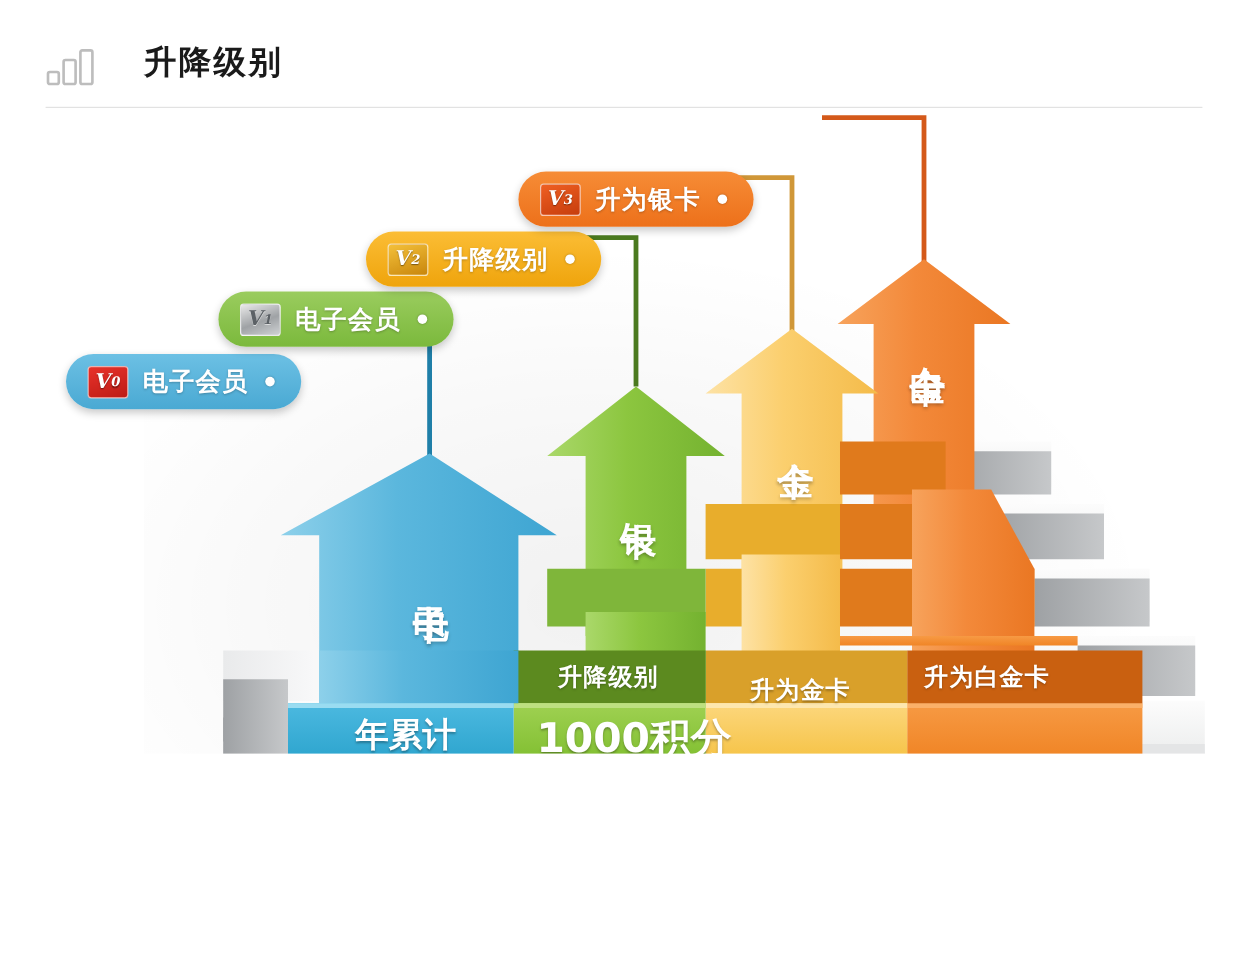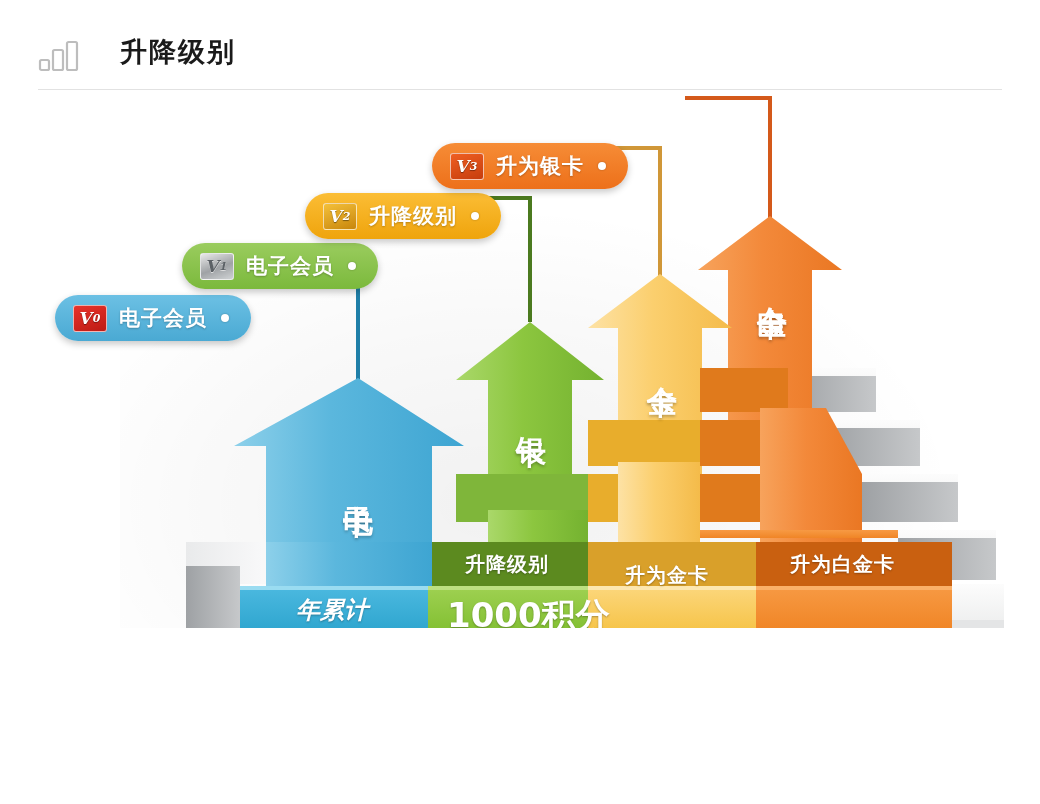--- a/index.html
+++ b/index.html
@@ -110,21 +110,21 @@
     pointer-events: none;
   }
   .riser-text {
     position: absolute;
     font-size: 34px; font-weight: 700; color: #ffffff;
     letter-spacing: 0px; white-space: nowrap;
     font-family: "DejaVu Sans", "Liberation Sans", sans-serif;
     text-shadow: 0 1px 2px rgba(0,0,0,0.3);
     pointer-events: none;
   }
-  .riser-text.italic { font-style: italic; font-size: 24px; }
+  .riser-text.italic { font-size: 28px; }
 
   
   .footer {
     position: absolute; left: 0; top: 612px; width: 1040px; height: 192px;
     background: #ffffff;
   }
 </style>
 </head>
 <body>
 
@@ -332,21 +332,21 @@
     </div>
     <div class="vlabel" style="left:642px; top:248px;">
       <span style="writing-mode:vertical-rl; display:inline-block;">金卡</span>
     </div>
     <div class="vlabel" style="left:752px; top:170px;">
       <span style="writing-mode:vertical-rl; display:inline-block;">白金卡</span>
     </div>
 
     <div class="tread-text" style="left:465px; top:461px;">升降级别</div>
     <div class="tread-text" style="left:625px; top:472px;">升为金卡</div>
-    <div class="tread-text" style="left:790px; top:461px;text-align:center;">升为白金卡</div>
+    <div class="tread-text" style="left:770px; top:461px;text-align:center;">升为白金卡</div>
 
     <div class="riser-text italic" style="left:296px; top:504px;">年累计</div>
     <div class="riser-text" style="left:447px; top:503px;">1000积分</div>
 
     <div class="badge" style="left:55px; top:205px; background:linear-gradient(180deg,#6cc0e4 0%, #4aa9d3 100%);">
       <span class="badge-chip chip-red">
         <span>V</span>
           <sub>0</sub>
       </span>
       <span class="badge-label">电子会员</span>

